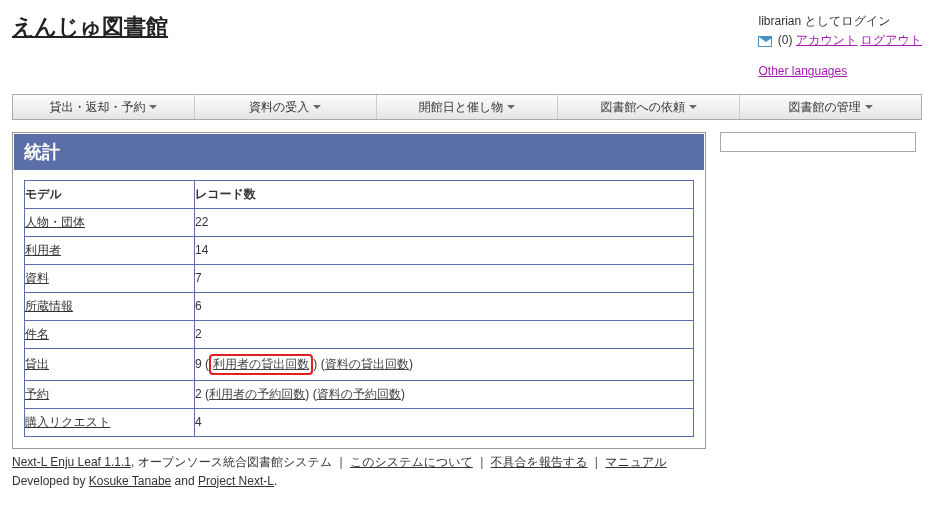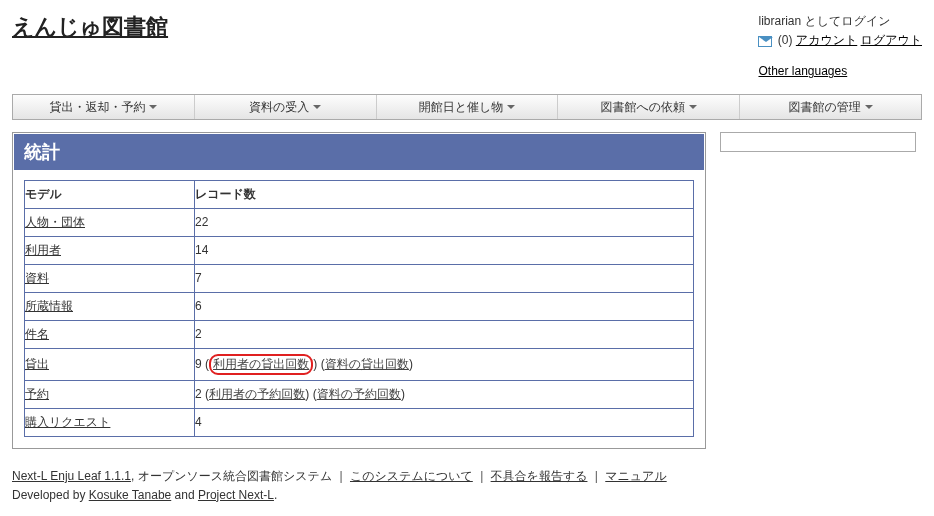--- a/index.html
+++ b/index.html
@@ -25,21 +25,21 @@
     display: flex;
     justify-content: space-between;
     align-items: flex-start;
   }
   .login-block {
     font-size: 12px;
     text-align: left;
     color: #333;
     line-height: 1.6;
   }
-  .login-block a { color: #000000; }
+  .login-block a { color: #a21caf; }
   .mail-icon {
     display: inline-block;
     width: 14px;
     height: 11px;
     border: 1px solid #4a90c2;
     position: relative;
     vertical-align: middle;
     margin-right: 2px;
     background: #fff;
   }
@@ -108,33 +108,33 @@
     padding: 5px 0;
     text-align: left;
     font-size: 12px;
     font-weight: normal;
   }
   table.stats th { font-weight: bold; }
   table.stats td:first-child { width: 170px; }
   table.stats td:first-child a { color: #333; }
   .highlight-link {
     border: 2px solid #e02020;
-    border-radius: 9px;
+    border-radius: 4px;
     padding: 0 2px;
     display: inline-block;
   }
   .search-box input[type=text] {
     width: 196px;
     height: 20px;
     border: 1px solid #aaa;
     padding: 1px 4px;
     font-size: 12px;
   }
   .footer {
-    margin-top: 18px;
+    margin-top: 4px;
     font-size: 12px;
     color: #333;
     line-height: 1.6;
   }
   .footer a { color: #333; }
   .sep { margin: 0 4px; color: #555; }
 </style>
 </head>
 <body>
 

